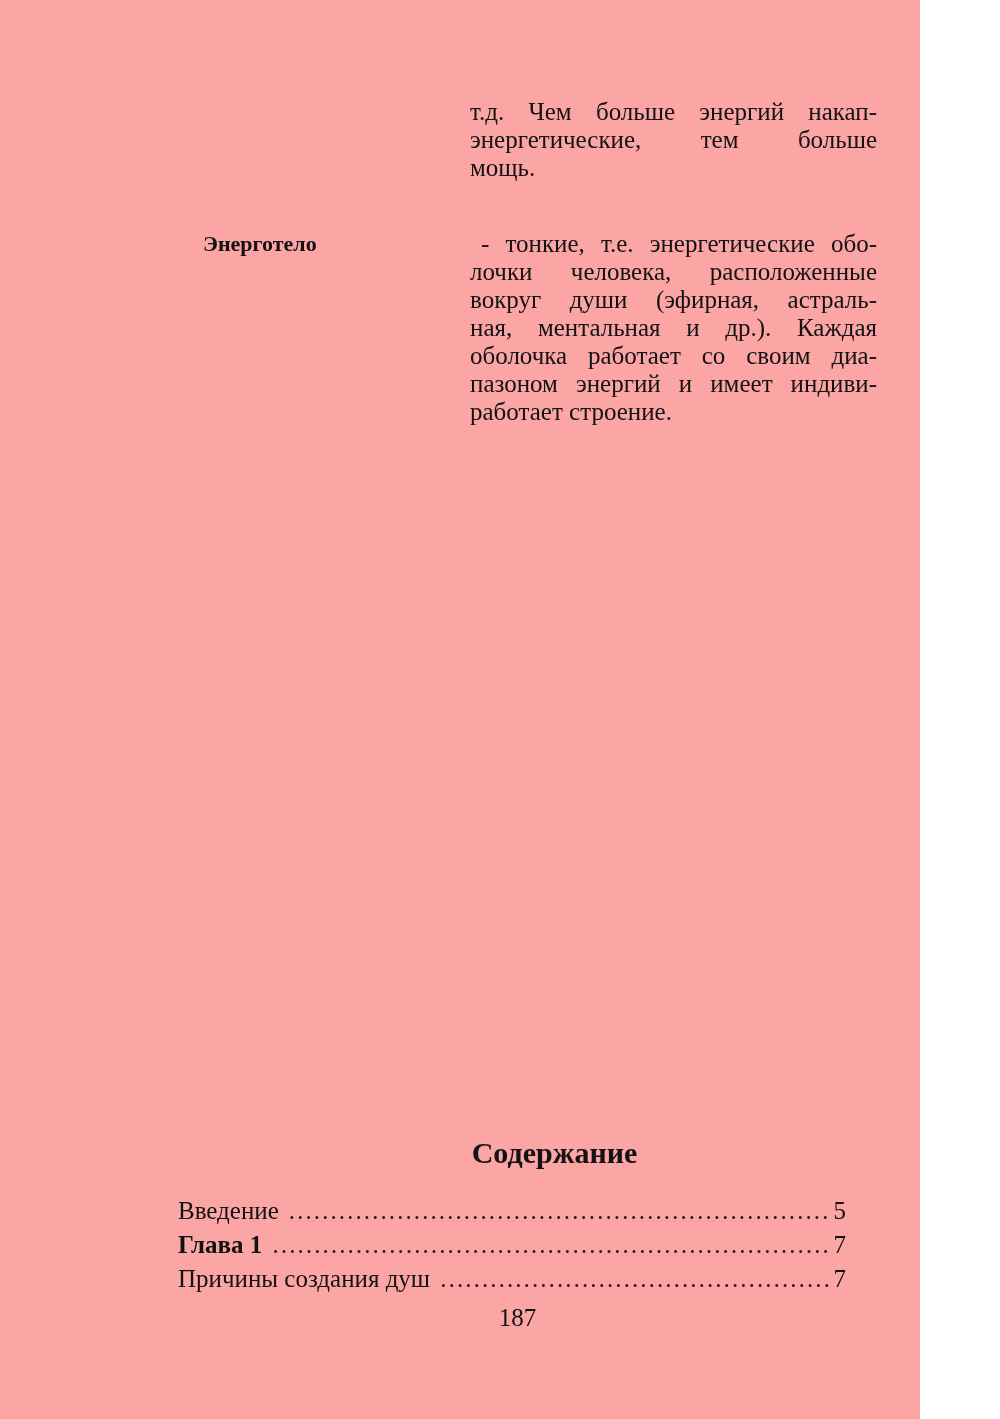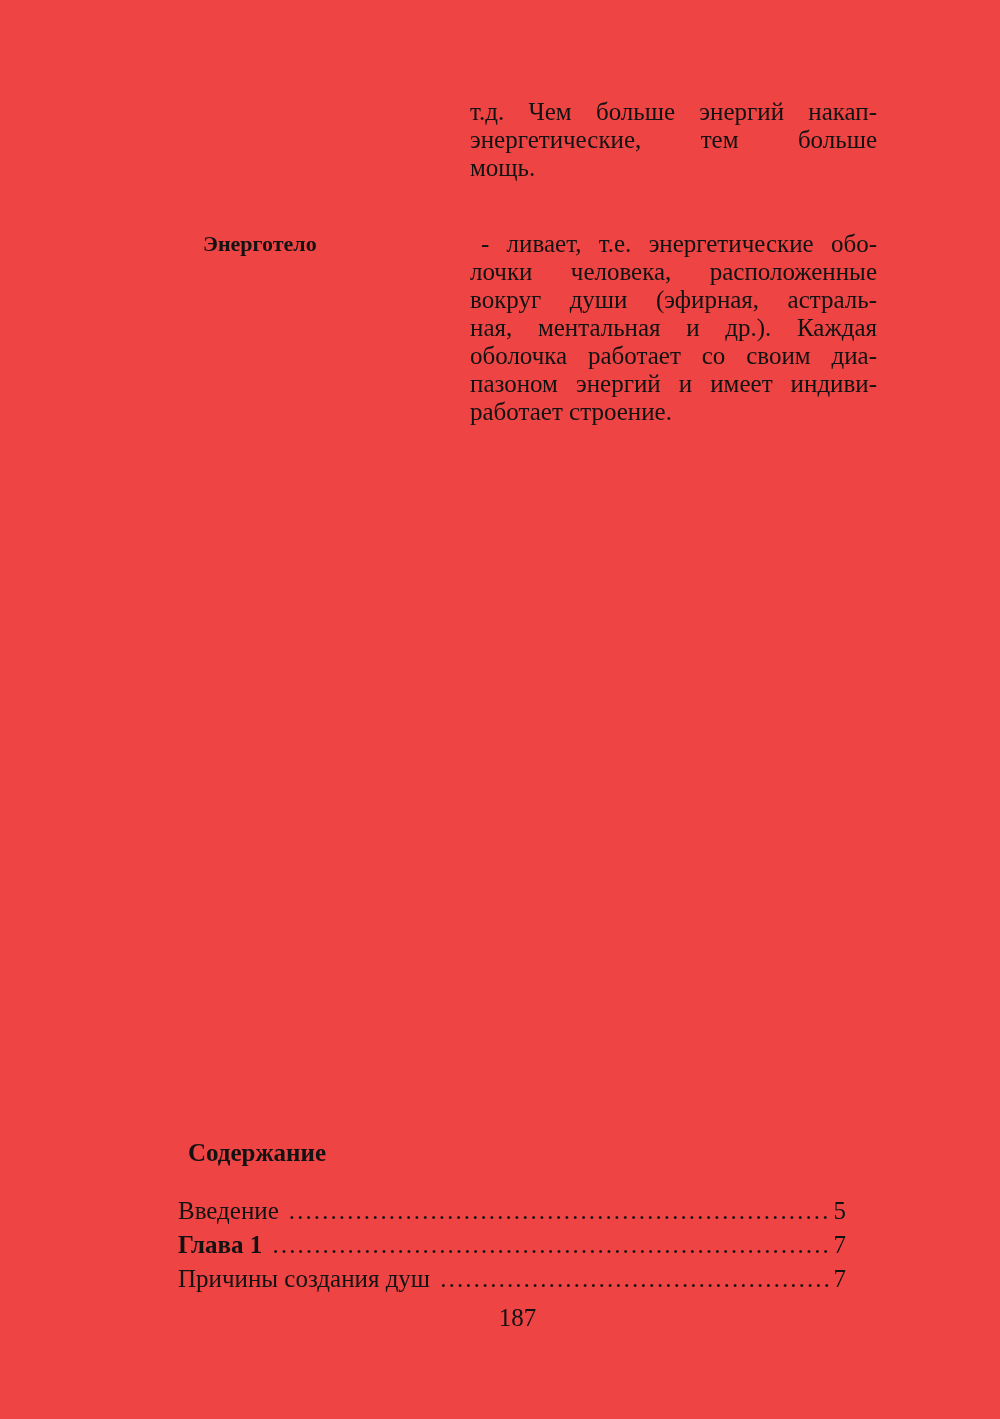--- a/index.html
+++ b/index.html
@@ -4,23 +4,23 @@
 <style>
   html, body {
     margin: 0;
     padding: 0;
     background: #ffffff;
     font-family: "Liberation Serif", "DejaVu Serif", serif;
     color: #121212;
   }
   .page {
     position: relative;
-    width: 1000px;
+    width: 920px;
     height: 1419px;
-    background: #ef4444;
+    background: #fca5a5;
     overflow: hidden;
   }
   
   .para {
     position: absolute;
     font-size: 25px;
     line-height: 28px;
     width: 407px;
     left: 470px;
   }
@@ -38,25 +38,26 @@
     left: 203px;
     top: 230px;
     font-size: 22px;
     line-height: 28px;
     font-weight: bold;
     white-space: nowrap;
   }
   
   .toc-heading {
     position: absolute;
-    left: 188px;
+    left: 197px;
     top: 1139px;
     width: 715px;
     margin: 0;
-    font-size: 25px;
+    text-align: center;
+    font-size: 30px;
     line-height: 28px;
     font-weight: bold;
   }
   .toc {
     position: absolute;
     left: 178px;
     top: 1194px;
     width: 668px;
     font-size: 25px;
     line-height: 34px;
@@ -95,21 +96,21 @@
 
   <div class="para para-continuation">
       <div class="tline">т.д. Чем больше энергий накап-</div>
       <div class="tline">энергетические, тем больше</div>
       <div class="tline">мощь.</div>
     </div>
 
   <div class="term">Энерготело</div>
 
   <div class="para para-definition indent-first">
-      <div class="tline">- ливает, т.е. энергетические обо-</div>
+      <div class="tline">- тонкие, т.е. энергетические обо-</div>
       <div class="tline">лочки человека, расположенные</div>
       <div class="tline">вокруг души (эфирная, астраль-</div>
       <div class="tline">ная, ментальная и др.). Каждая</div>
       <div class="tline">оболочка работает со своим диа-</div>
       <div class="tline">пазоном энергий и имеет индиви-</div>
       <div class="tline">работает строение.</div>
     </div>
 
   <h2 class="toc-heading">Содержание</h2>
 

